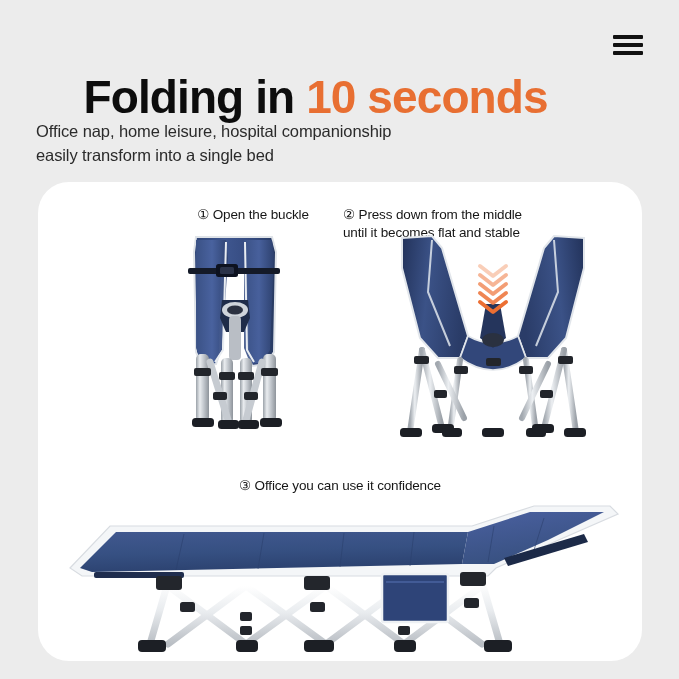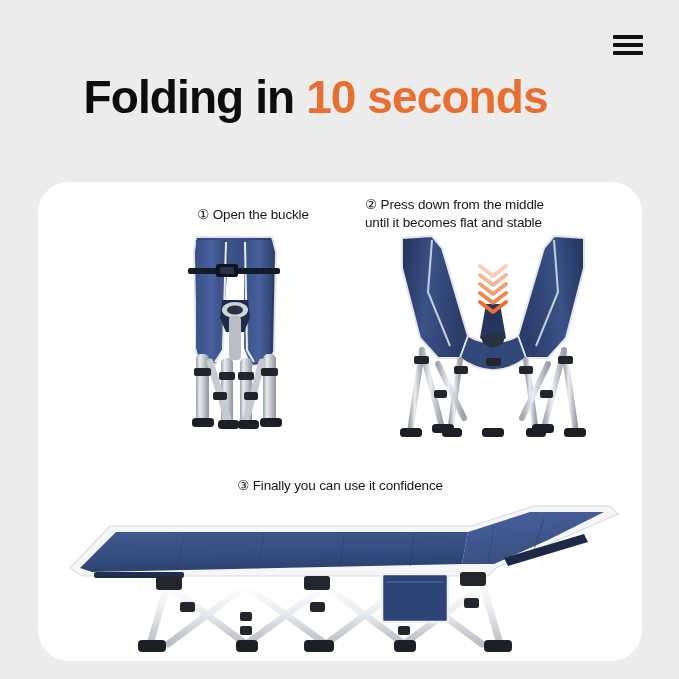--- a/index.html
+++ b/index.html
@@ -81,21 +81,21 @@
   }
 
   .step-label {
     position: absolute;
     font-size: 13.5px;
     line-height: 1.35;
     color: #161616;
     letter-spacing: -0.15px;
   }
   #step1-label { left: 100px; top: 24px; width: 230px; text-align: center; }
-  #step2-label { left: 305px; top: 14px; width: 270px; text-align: left; margin-left: 22px; }
+  #step2-label { left: 305px; top: 24px; width: 270px; text-align: left; }
   #step3-label { left: 0px;   top: 295px; width: 604px; text-align: center; }
 
   .illus { position: absolute; }
   #illus1 { left: 128px; top: 50px;  width: 136px; height: 225px; }
   #illus2 { left: 360px; top: 50px;  width: 190px; height: 225px; }
   #illus3 { left: 26px;  top: 320px; width: 560px; height: 150px; }
 
   .illus svg { display: block; width: 100%; height: 100%; }
 </style>
 </head>
@@ -106,28 +106,32 @@
   <div class="hamburger">
     <span></span>
     <span></span>
     <span></span>
   </div>
 
   <div class="headline">
     <span>Folding in </span><span class="accent">10 seconds</span><br>
   </div>
 
+  <div class="subhead">
+    <div>Office nap, home leisure, hospital companionship</div>
+    <div>easily transform into a single bed</div>
+  </div>
 </div>
 
 <div class="card">
 
   <div class="step-label" id="step1-label">① Open the buckle</div>
   <div class="step-label" id="step2-label" style="white-space:pre-line">② Press down from the middle
 until it becomes flat and stable</div>
-  <div class="step-label" id="step3-label">③ Finally you can use it confidence</div>
+  <div class="step-label" id="step3-label">③ Office you can use it confidence</div>
 
   <div class="illus" id="illus1">
     <svg viewBox="0 0 136 225" xmlns="http://www.w3.org/2000/svg">
       <defs>
         <linearGradient id="blueA" x1="0" y1="0" x2="1" y2="0">
           <stop offset="0%" stop-color="#2f4576"></stop>
           <stop offset="38%" stop-color="#3e568f"></stop>
           <stop offset="75%" stop-color="#33487c"></stop>
           <stop offset="100%" stop-color="#27395f"></stop>
         </linearGradient>

